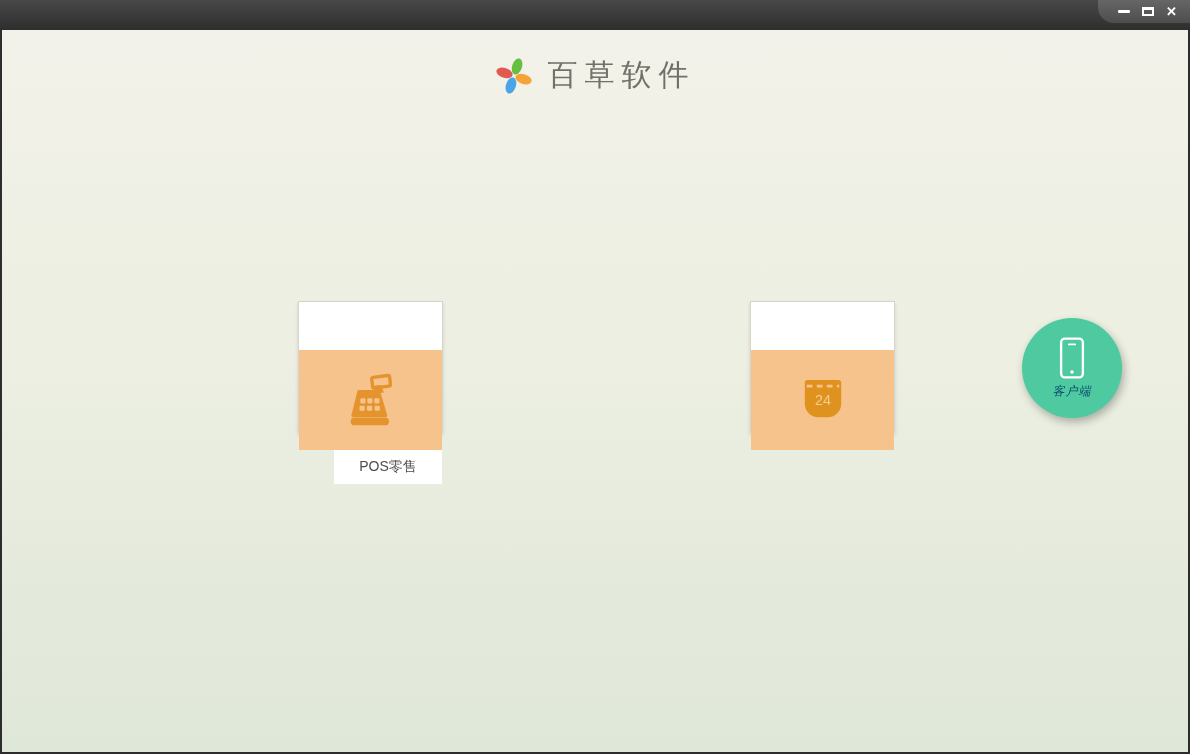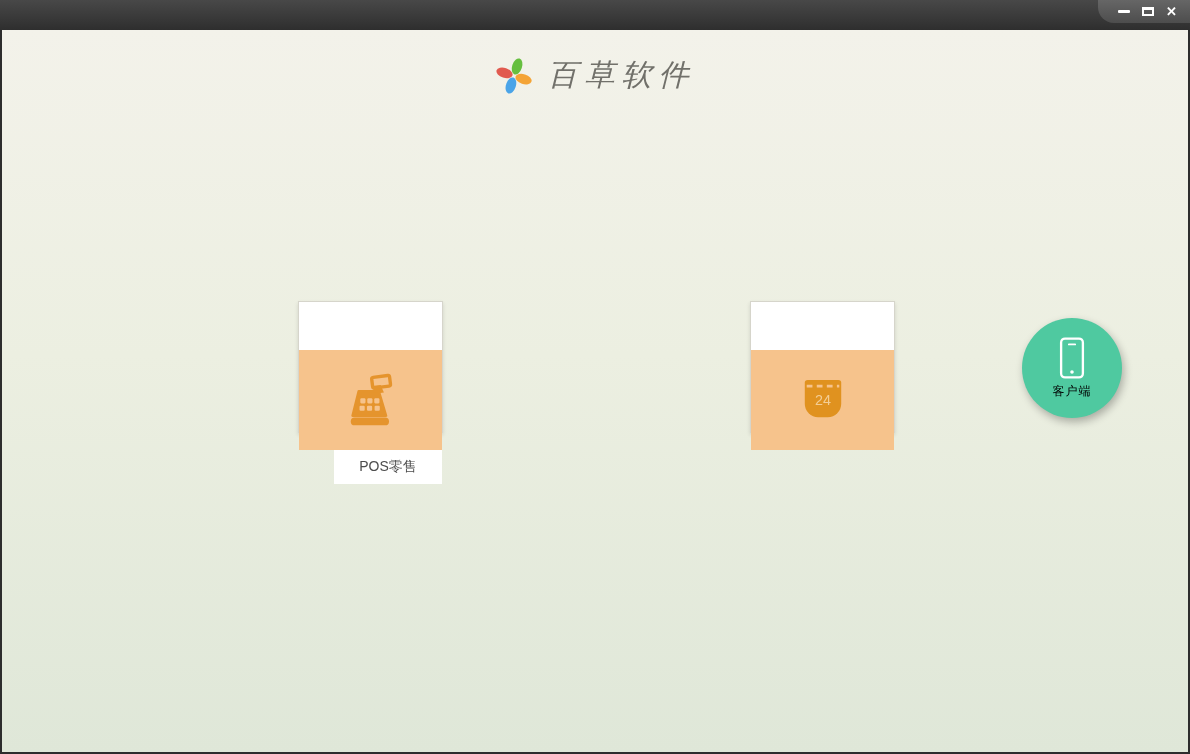--- a/index.html
+++ b/index.html
@@ -38,21 +38,20 @@
     position:absolute; top:30px; left:2px; right:2px; bottom:2px;
     background:linear-gradient(180deg,#f3f2ea 0%,#ecefe1 45%,#dfe7d8 100%);
   }
 
   .header {
     display:flex; align-items:center; justify-content:center;
     gap:15px; padding-top:25px;
   }
   .app-title {
     font-family:"DejaVu Serif", serif;
-    font-style:italic;
     font-size:30px;
     font-weight:normal;
     color:#71706a;
     letter-spacing:7px;
   }
 
   
   .card {
     position:absolute; top:271px;
     width:145px; height:132px;
@@ -79,21 +78,21 @@
   
   .client-circle {
     position:absolute; left:1020px; top:288px;
     width:100px; height:100px; border-radius:50%;
     background:#4fc9a0;
     box-shadow:2px 4px 9px rgba(0,0,0,0.28);
     display:flex; flex-direction:column;
     align-items:center; justify-content:center;
     cursor:pointer;
   }
-  .client-label { color:#000000; font-size:12px; margin-top:3px; letter-spacing:1px; }
+  .client-label { color:#0c4a6e; font-size:12px; margin-top:3px; letter-spacing:1px;font-style:italic; }
 </style>
 </head>
 <body>
 
 <div class="titlebar">
   <div class="win-controls">
     <div class="win-btn">
       <span class="glyph-min"></span>
     </div>
     <div class="win-btn">

